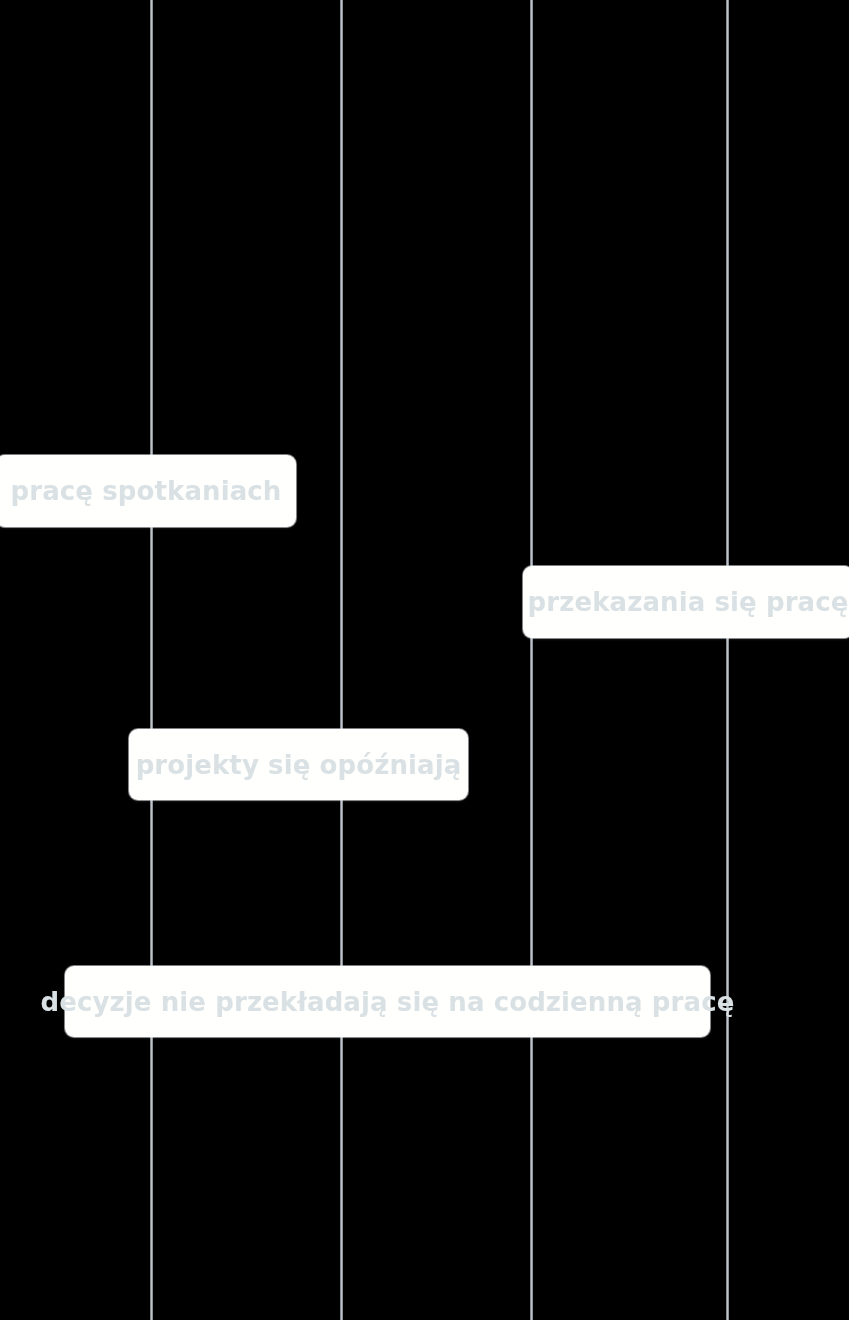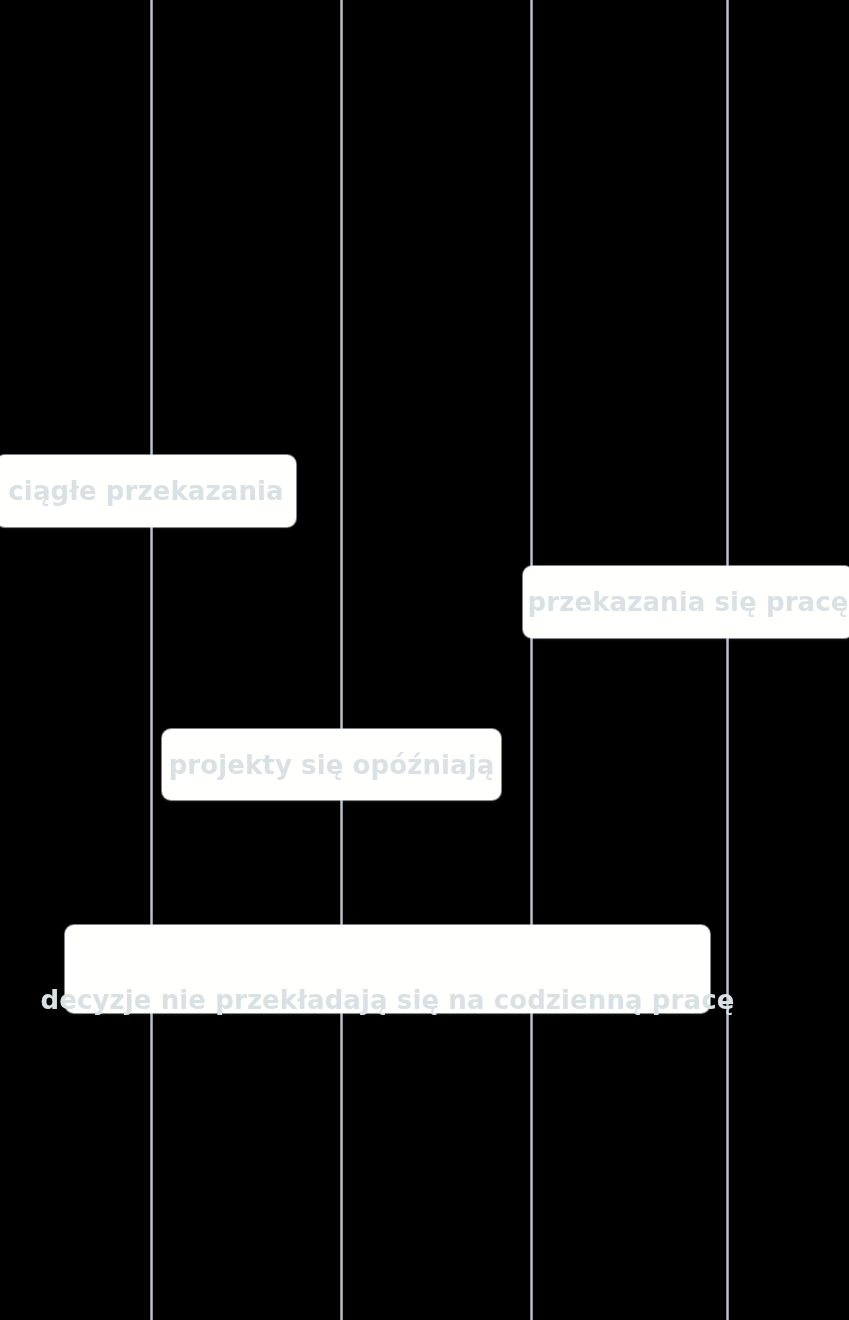--- a/index.html
+++ b/index.html
@@ -50,28 +50,28 @@
 <body>
 
 <div id="stage">
 
   <div class="vline" style="left:150px;"></div>
   <div class="vline" style="left:340px;"></div>
   <div class="vline" style="left:530px;"></div>
   <div class="vline" style="left:726px;"></div>
 
   <div class="node" style="left:-4px; top:455px; width:300px; height:72px;">
-    <span class="node-label">ciągłe przekazania</span>
+    <span class="node-label">pracę spotkaniach</span>
   </div>
 
   <div class="node" style="left:523px; top:566px; width:330px; height:72px;">
     <span class="node-label">przekazania się pracę</span>
   </div>
 
-  <div class="node" style="left:129px; top:729px; width:339px; height:71px;margin-left:33px;">
+  <div class="node" style="left:129px; top:729px; width:339px; height:71px;">
     <span class="node-label">projekty się opóźniają</span>
   </div>
 
-  <div class="node" style="left:65px; top:925px; width:645px; height:88px;align-items:flex-end;">
+  <div class="node" style="left:65px; top:966px; width:645px; height:71px;">
     <span class="node-label">decyzje nie przekładają się na codzienną pracę</span>
   </div>
 
 </div>
 
 </body></html>

